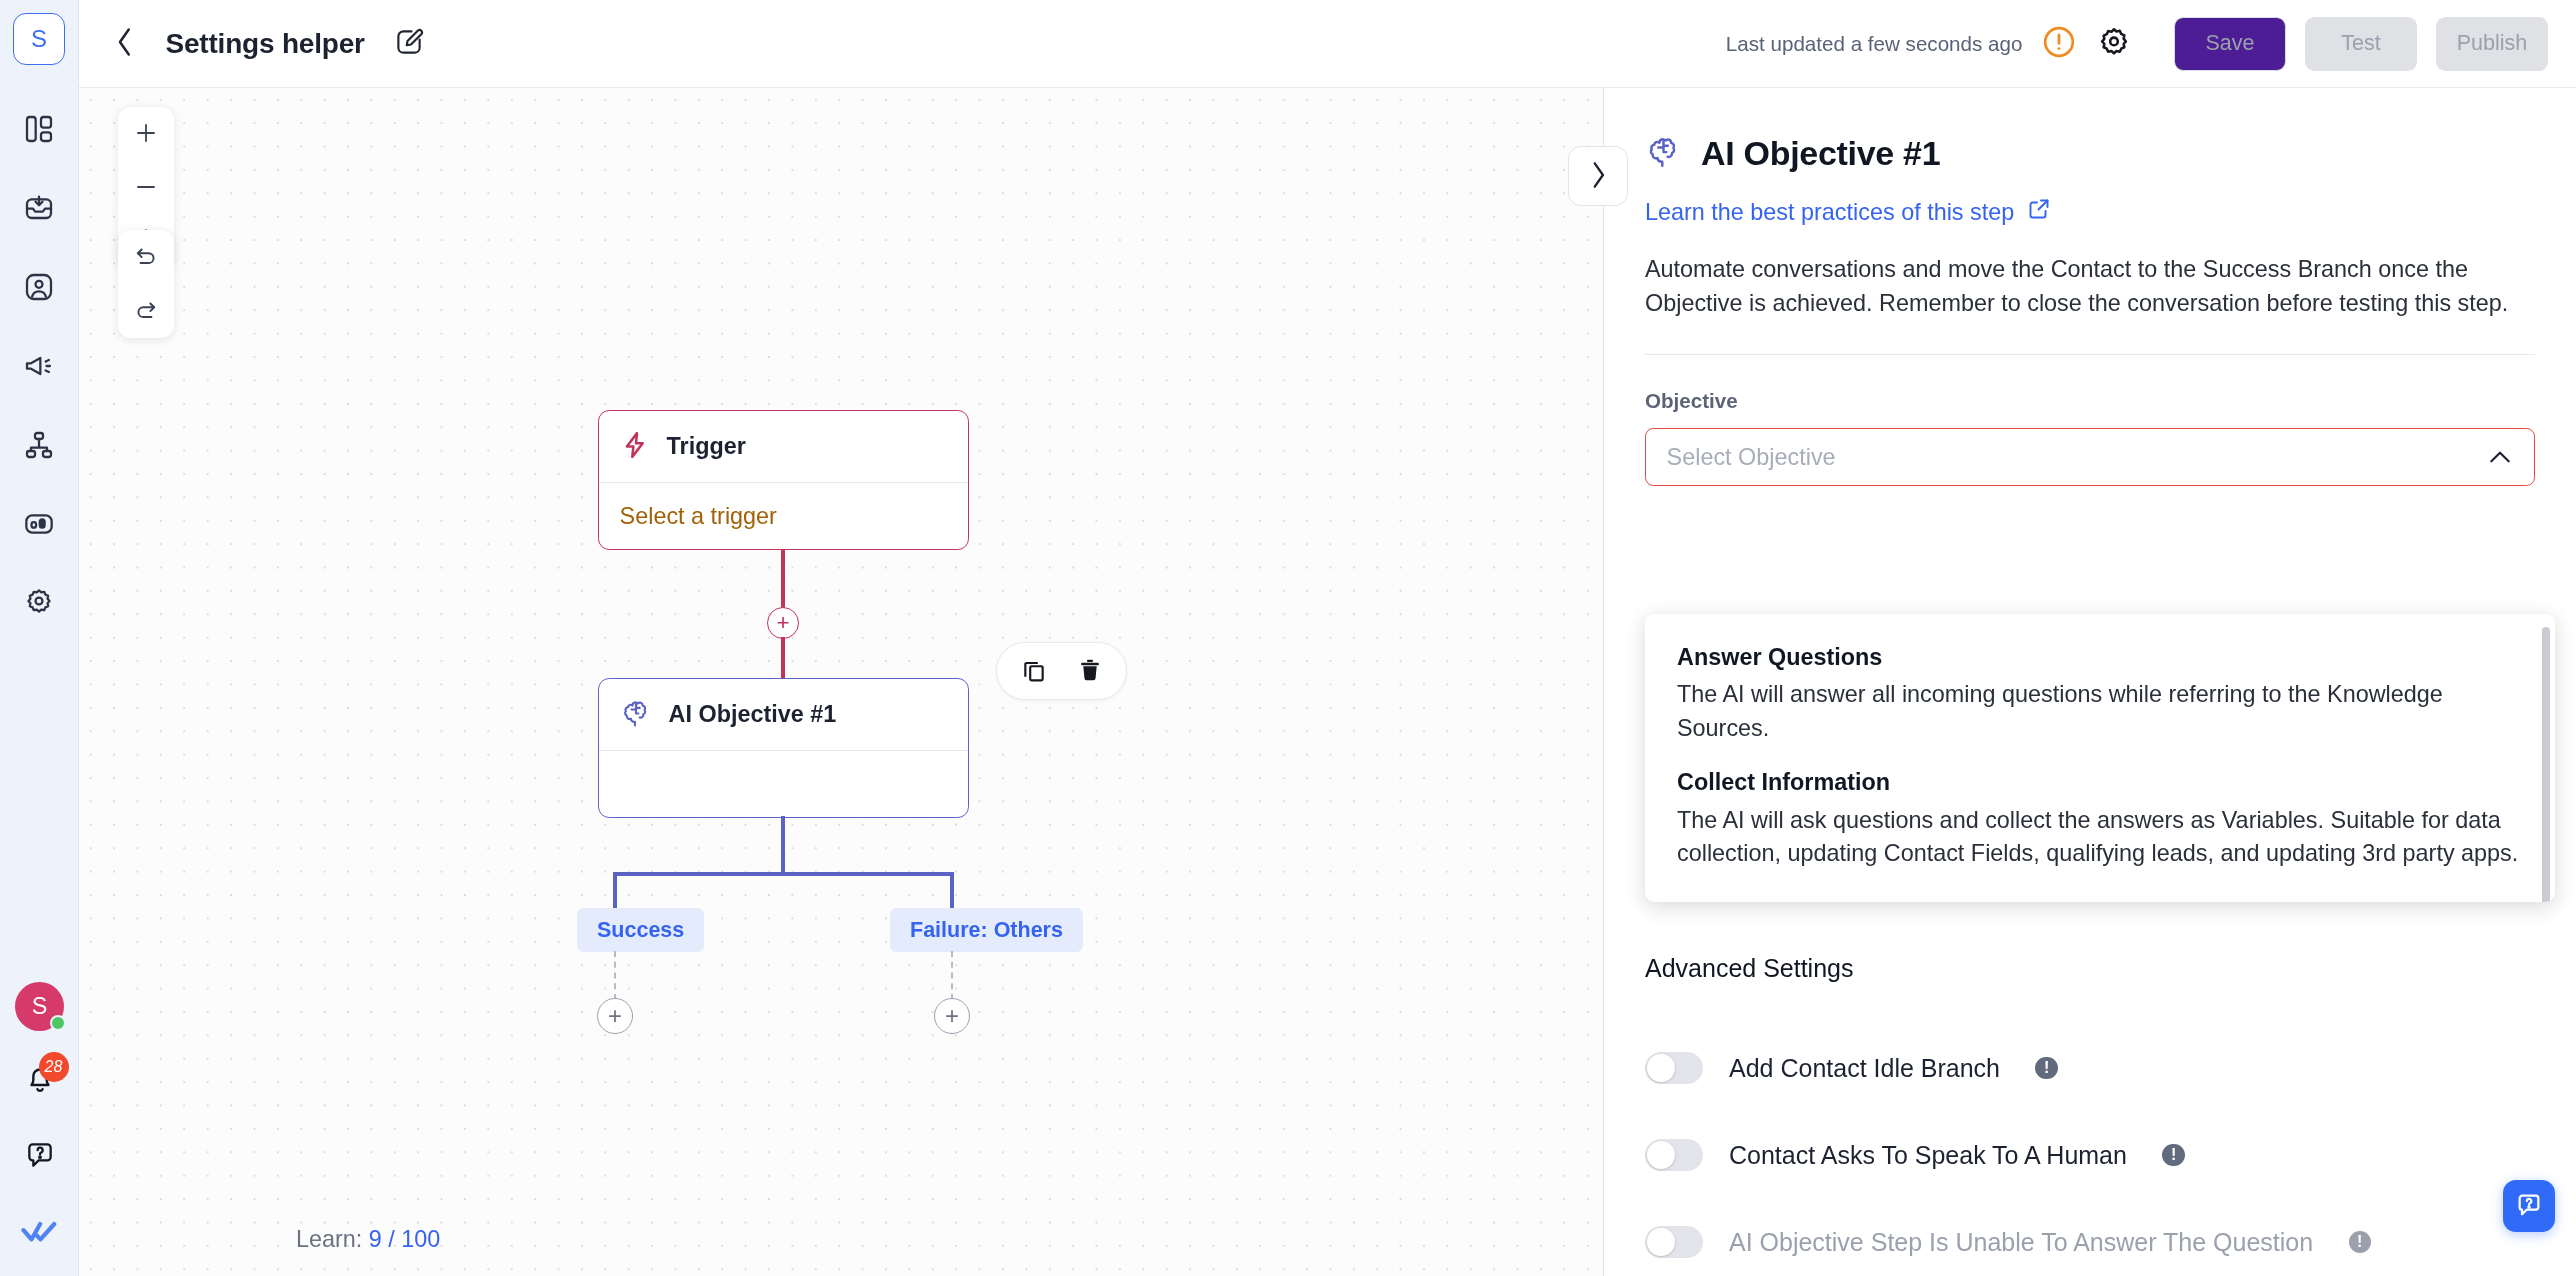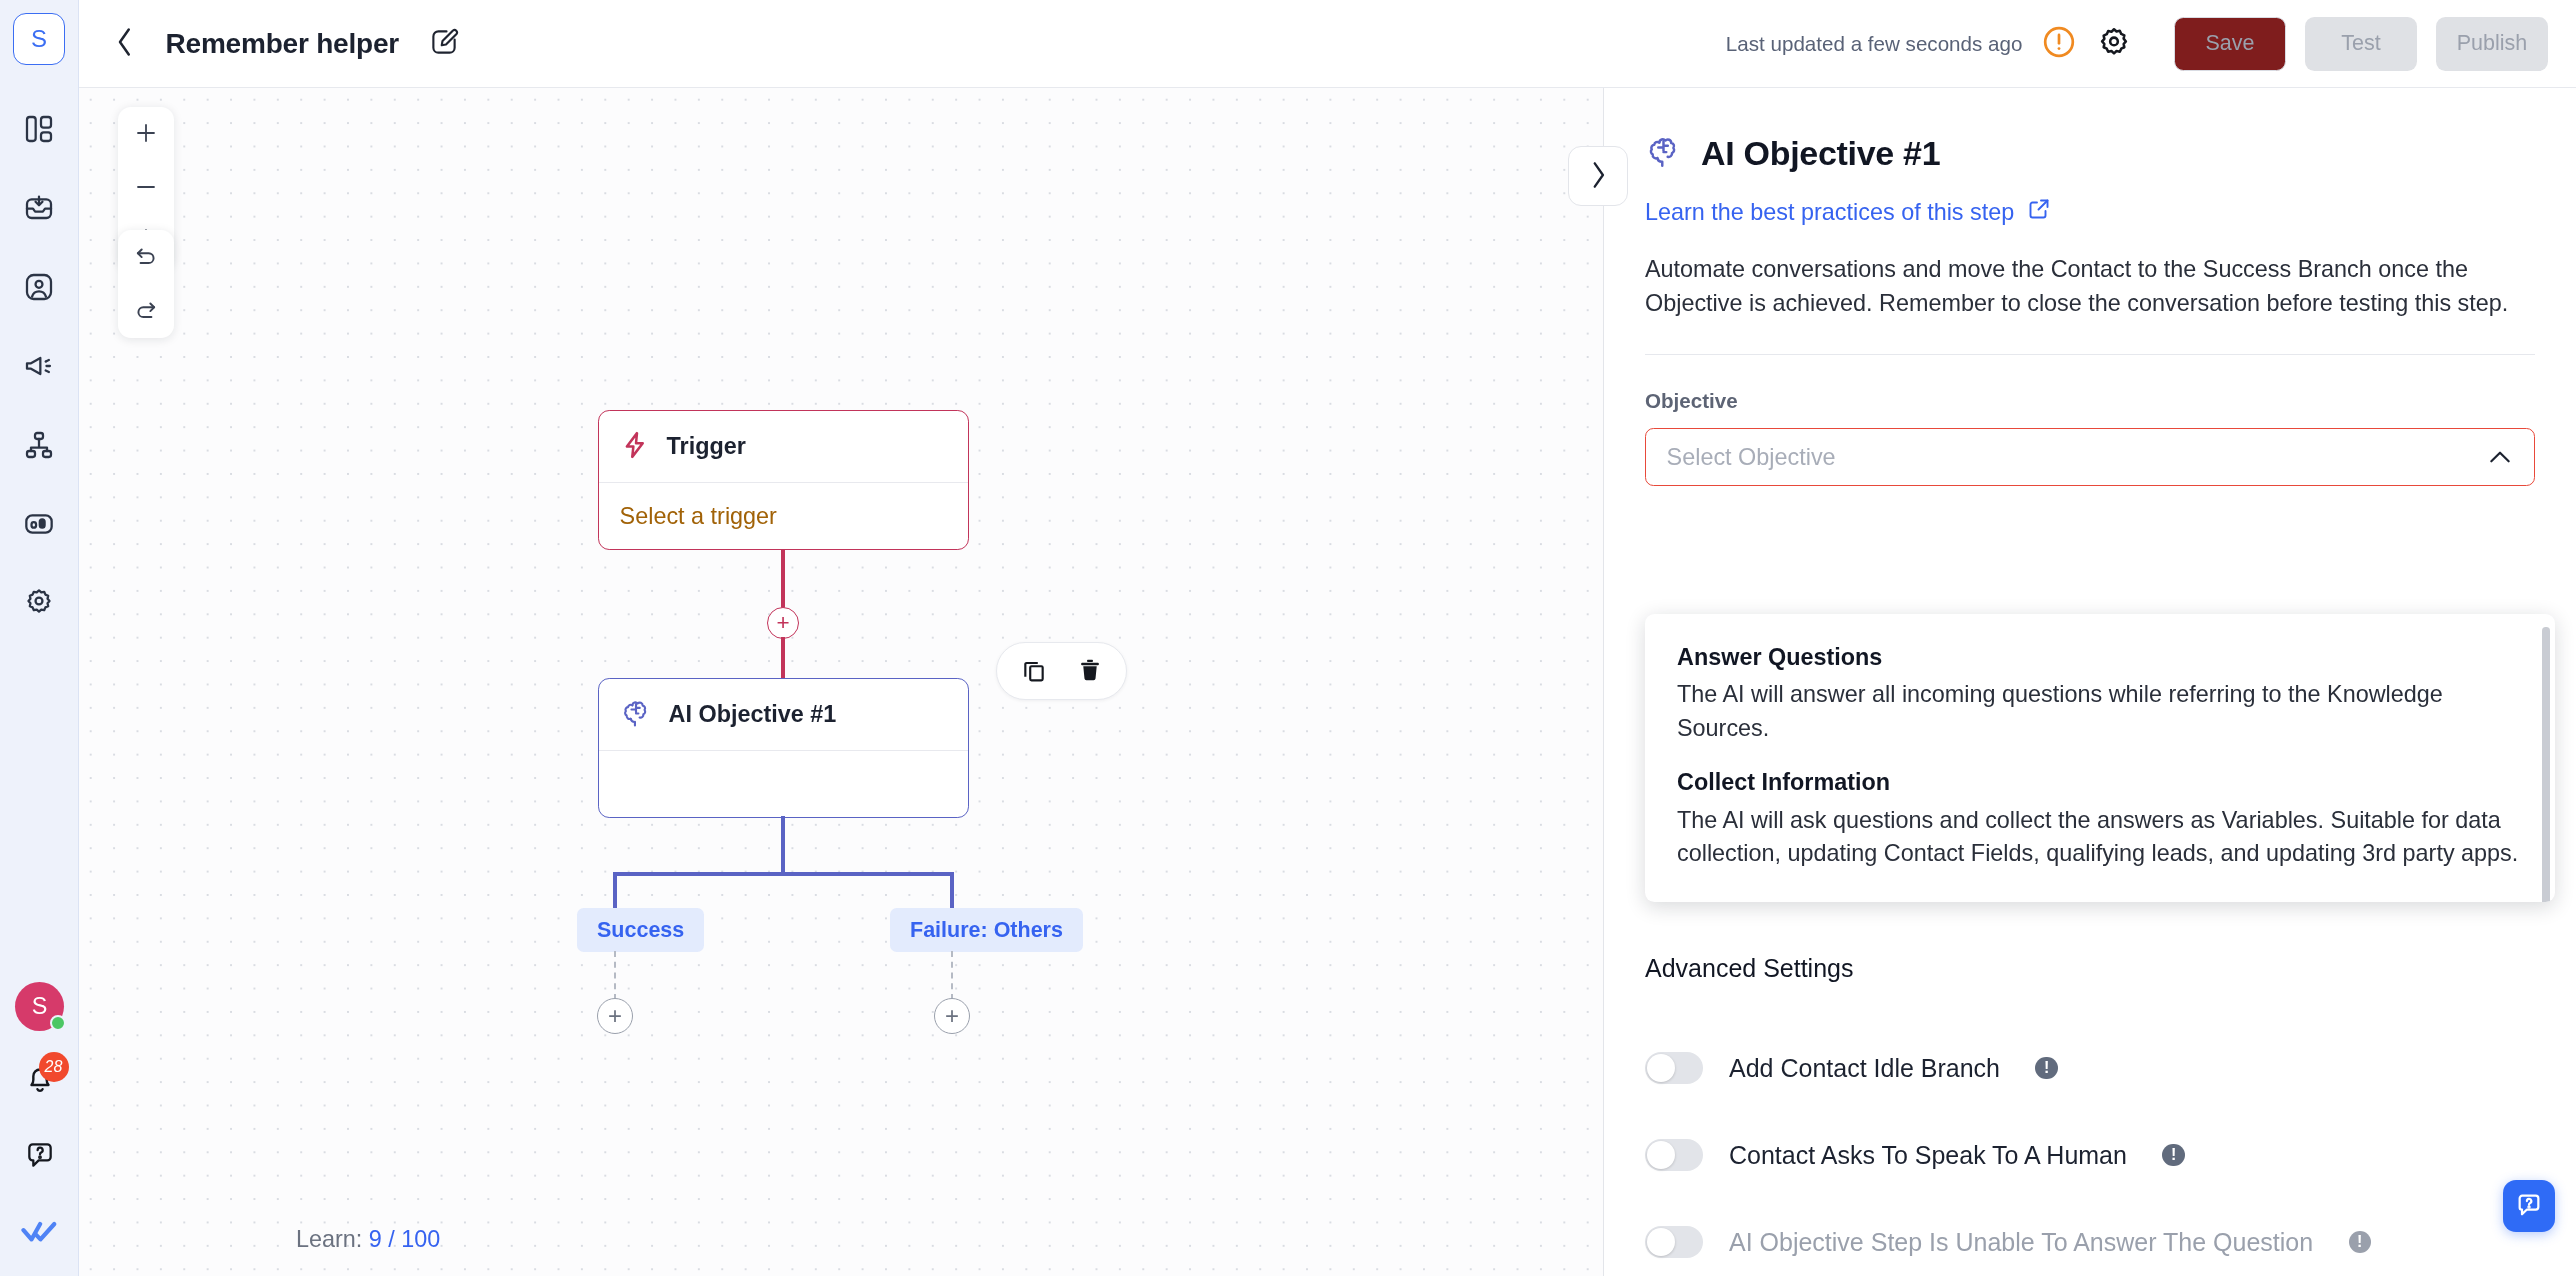--- a/index.html
+++ b/index.html
@@ -69,21 +69,21 @@
   .topbar-right { margin-left: auto; display: flex; align-items: center; gap: 0; }
   .updated { font-size: 20.6px; color: #596277; margin-right: 17px; }
   .warn-ic { width: 39px; height: 39px; display:flex; align-items:center; justify-content:center; margin-right: 15px; cursor:pointer; }
   .gear-ic { width: 41px; height: 41px; display:flex; align-items:center; justify-content:center; margin-right: 20.6px; cursor:pointer; color:#1f2430; }
   .btn {
     height: 54px; min-width: 112px; padding: 0 20.6px; border-radius: 9.4px;
     font-size: 21.5px; display: flex; align-items: center; justify-content: center;
     cursor: pointer; margin-left: 19px; border: none;
     font-family: "Liberation Sans", sans-serif;
   }
-  .btn-save { background: #7f1d1d; border: 0.9px solid #d9dce3; color: #9aa0ac; }
+  .btn-save { background: #4c1d95; border: 0.9px solid #d9dce3; color: #9aa0ac; }
   .btn-flat { background: #dfe1e5; color: #9aa0ac; }
 
   
   .body-row { flex: 1; display: flex; position: relative; min-height: 0; }
 
   
   .canvas {
     position: relative; flex: 1; min-width: 0;
     background-color: #fcfcfd;
     background-image: radial-gradient(#d9dce2 1.2px, transparent 1.2px);
@@ -335,21 +335,21 @@
   <div class="main">
 
     <div class="topbar">
       <div class="back-btn">
         <span>
           <svg width="24" height="30" viewBox="0 0 14 24" fill="none" stroke="#1f2430" stroke-width="2" stroke-linecap="round" stroke-linejoin="round">
               <path d="M10 2 L3 12 L10 22"></path>
             </svg>
         </span>
       </div>
-      <div class="flow-title">Remember helper</div>
+      <div class="flow-title">Settings helper</div>
       <div class="edit-btn">
         <span>
           <svg width="30" height="30" viewBox="0 0 24 24" fill="none" stroke="#1f2430" stroke-width="1.7" stroke-linecap="round" stroke-linejoin="round">
             <path d="M14 3.5H7.5A4 4 0 0 0 3.5 7.5v9a4 4 0 0 0 4 4h9a4 4 0 0 0 4-4V10"></path>
             <path d="M19.2 2.8a2 2 0 0 1 2.8 2.8l-8.4 8.4-3.4.6.6-3.4z"></path>
           </svg>
         </span>
       </div>
 
       <div class="topbar-right">

